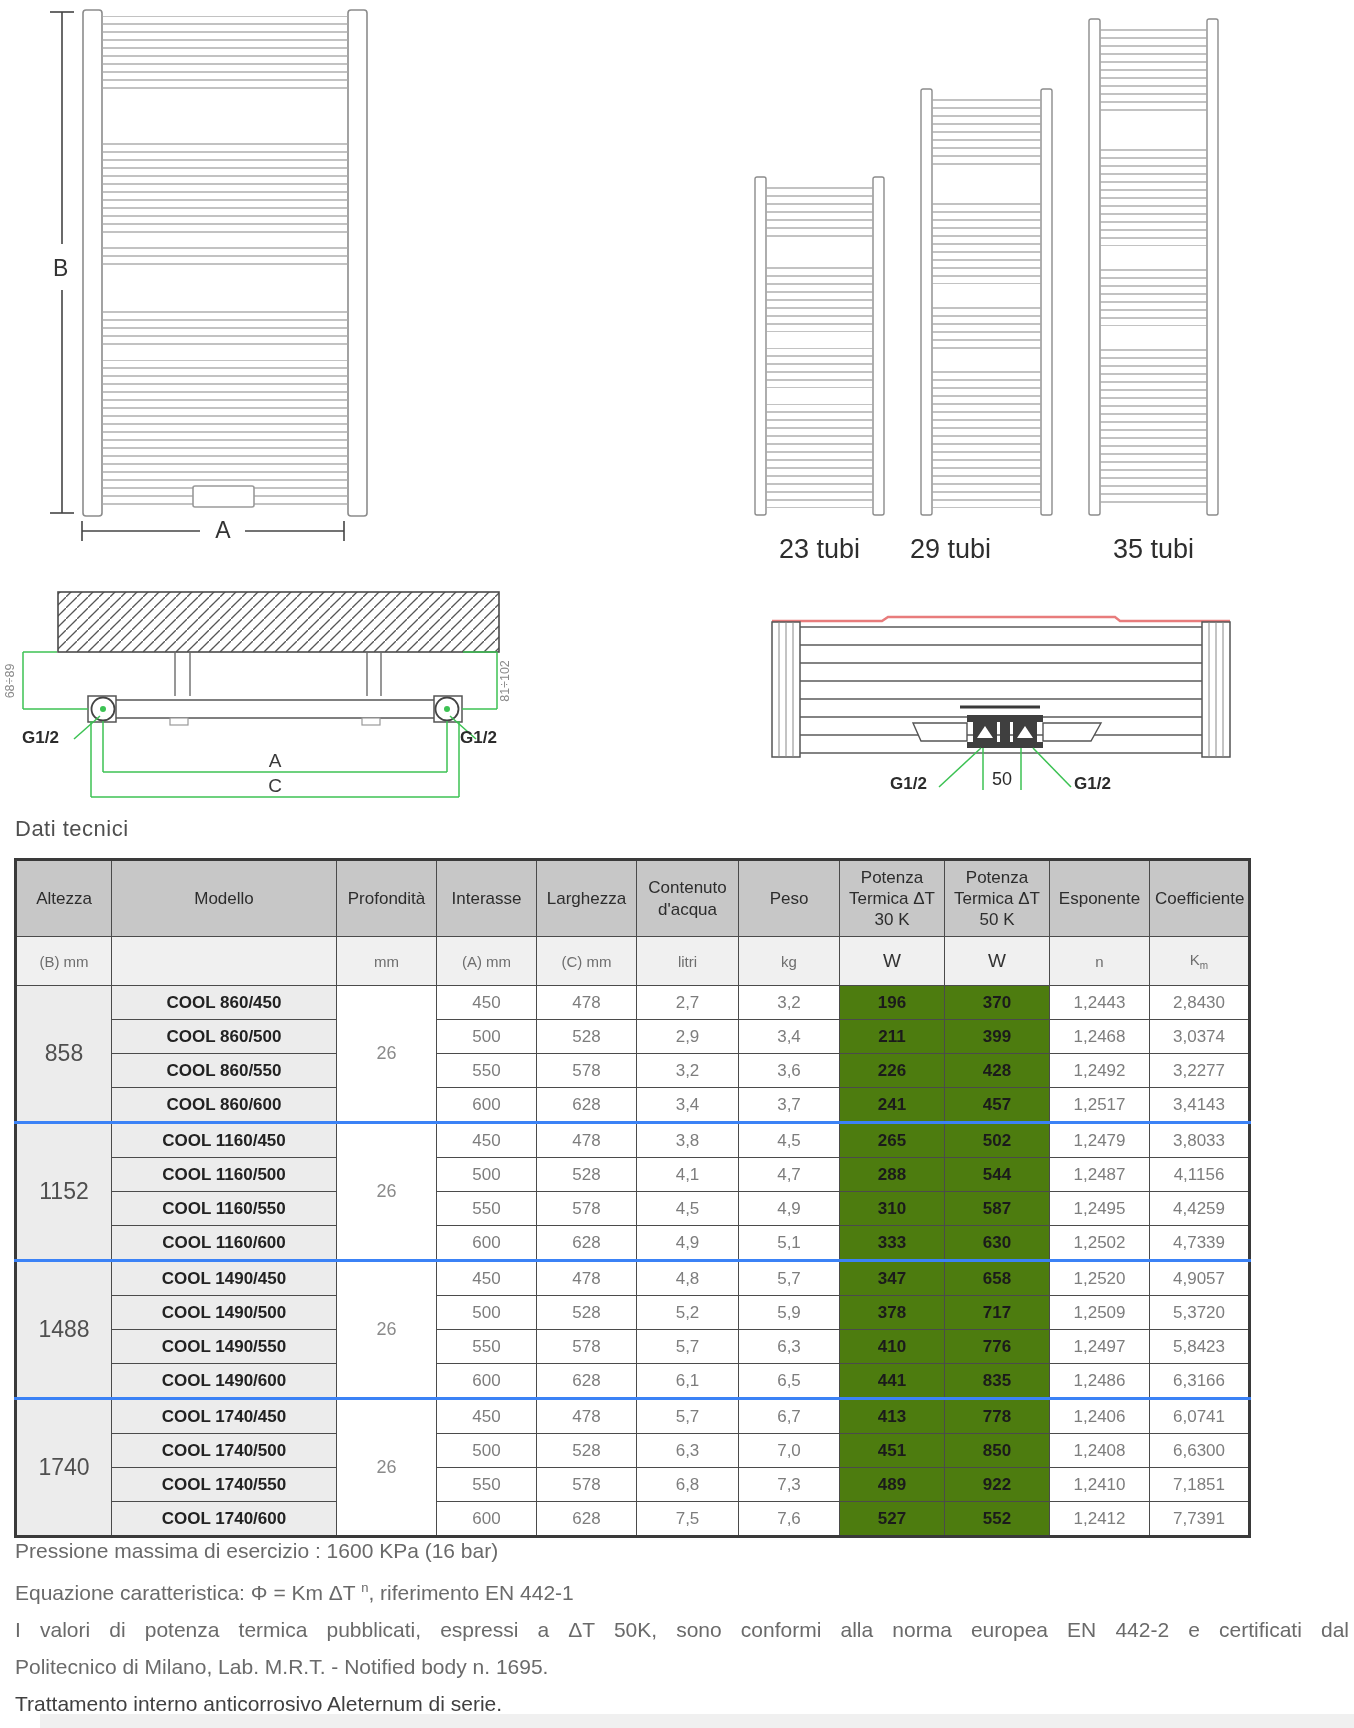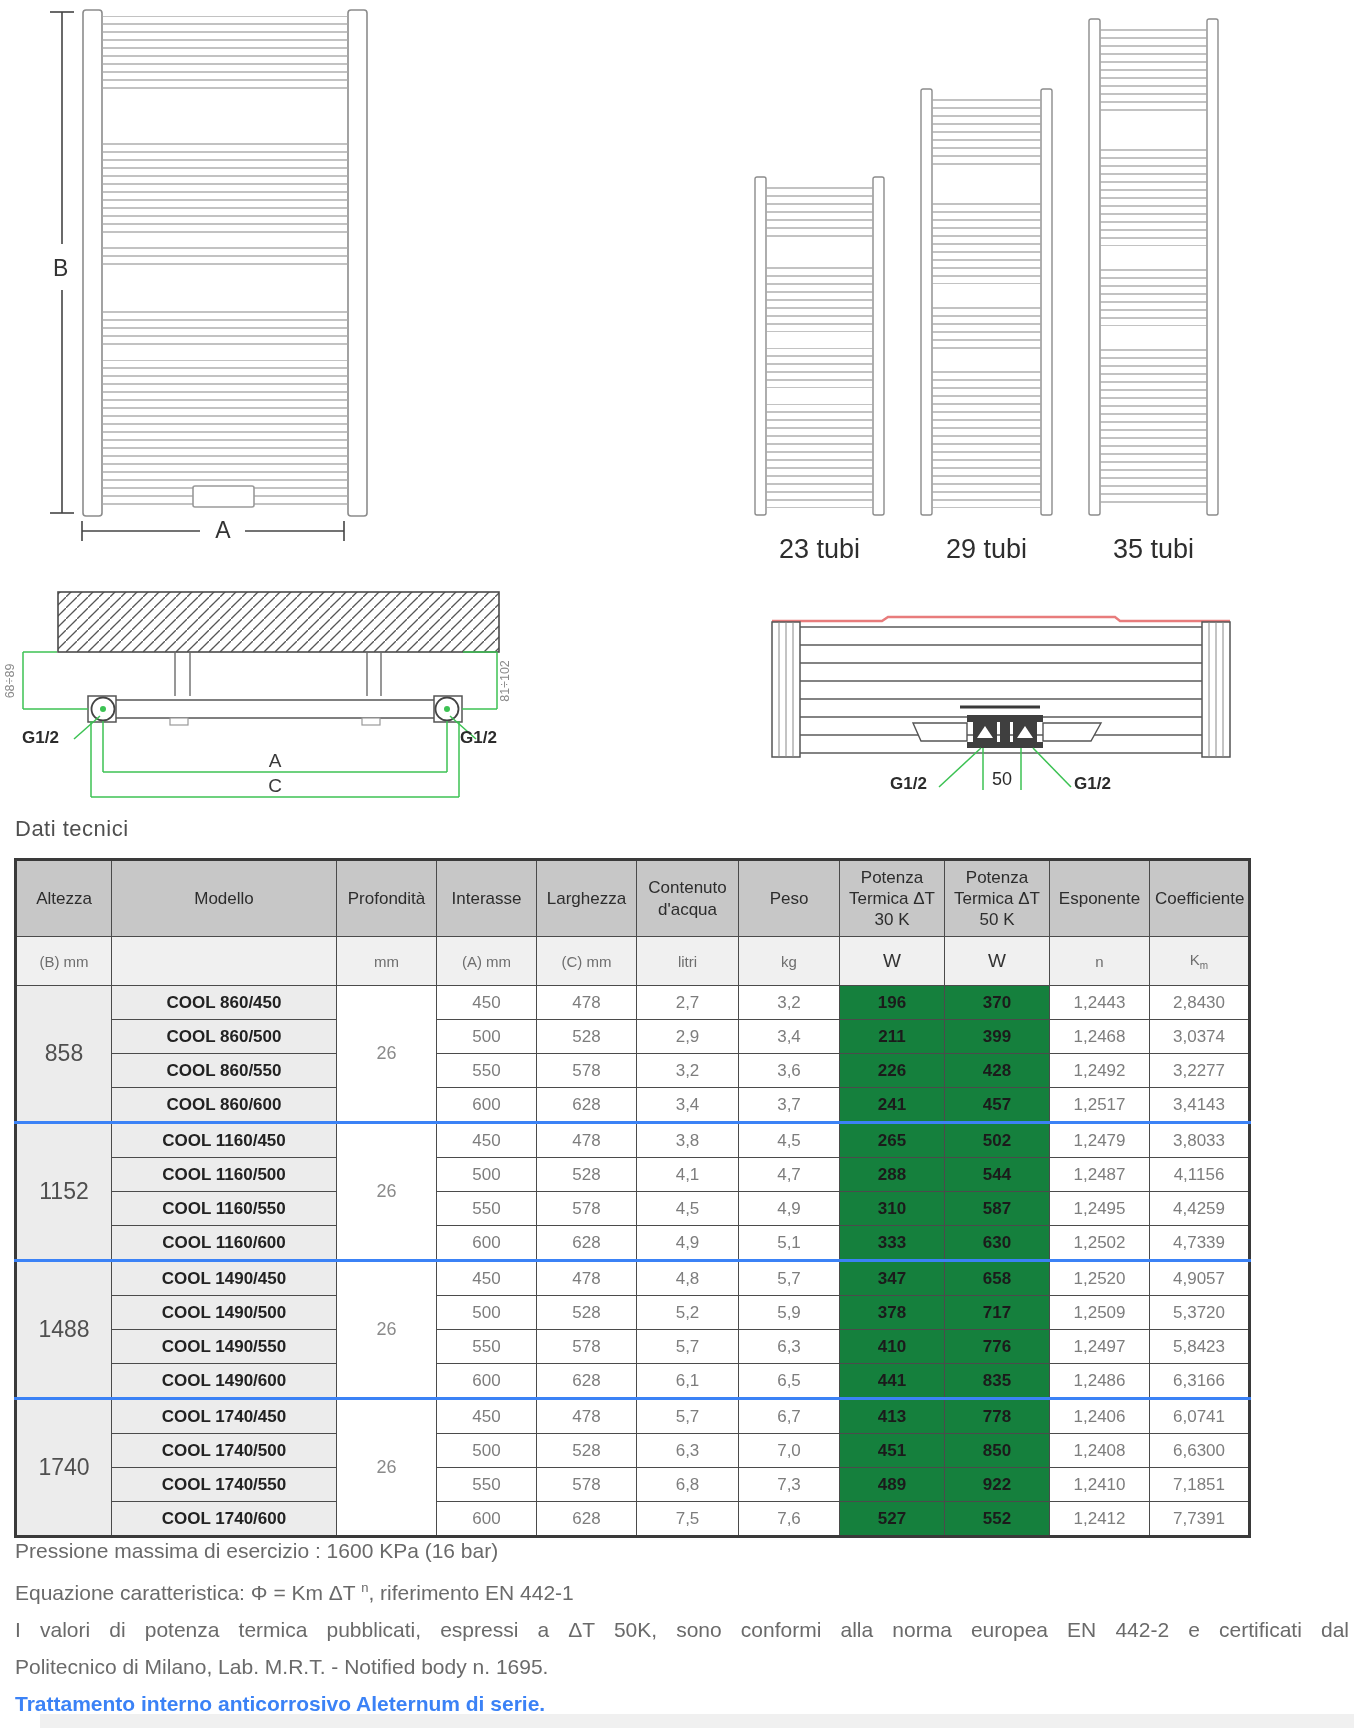--- a/index.html
+++ b/index.html
@@ -21,27 +21,27 @@
   table.data th,table.data td{border:1.5px solid #4b4b4b;text-align:center;vertical-align:middle;padding:0 5px;overflow:hidden;}
   th.h{height:75px;background:#c7c7c7;font-weight:normal;font-size:17px;color:#2d2d2d;line-height:1.25;}
   th.u{height:48px;background:#f0f0f0;font-weight:normal;font-size:15px;color:#6e6e6e;}
   th.u .wu{font-size:19px;color:#333;}
   th.u sub{font-size:10px;}
   tbody td{height:33px;font-size:17px;}
   td.alt{background:#ececec;font-size:23px;color:#4f4f4f;}
   td.mod{background:#ececec;font-weight:bold;color:#222;}
   td.prof{background:#fff;color:#8a8a8a;font-size:18px;}
   td.num{color:#7d7d7d;}
-  td.pw{background:#15803d;color:#1b1b1b;font-weight:bold;}
+  td.pw{background:#4d7c0f;color:#1b1b1b;font-weight:bold;}
   tr.gs td{border-top:3px solid #3b82f6;}
 
   
   #notes{position:absolute;left:15px;top:1532px;width:1334px;font-size:21px;color:#6a6a6a;line-height:37px;}
   #notes .just{text-align:justify;text-align-last:justify;}
-  #notes .bold{color:#3b82f6;font-weight:bold;}
+  #notes .bold{color:#404040;font-weight:normal;}
   #notes sup{font-size:13px;}
 
   #bottom-strip{position:absolute;left:40px;top:1714px;width:1314px;height:14px;background:#f0f0f0;}
 </style>
 </head>
 <body>
 
 <div id="page">
 
   <svg class="abs" style="left:40px;top:4px" width="340" height="548" viewBox="0 0 340 548">
@@ -101,21 +101,21 @@
   </svg>
   <svg class="abs" style="left:1087px;top:18px" width="133" height="498" viewBox="0 0 133 498">
     <rect x="2" y="1" width="11" height="496" rx="2" fill="#fff" stroke="#8c8c8c" stroke-width="1.4"></rect>
     <rect x="120" y="1" width="11" height="496" rx="2" fill="#fff" stroke="#8c8c8c" stroke-width="1.4"></rect>
     <rect x="13" y="8" width="107" height="88" fill="url(#rungs)"></rect>
     <rect x="13" y="130" width="107" height="98" fill="url(#rungs)"></rect>
     <rect x="13" y="246" width="107" height="62" fill="url(#rungs)"></rect>
     <rect x="13" y="326" width="107" height="164" fill="url(#rungs)"></rect>
   </svg>
   <div class="vlabel" style="left:757px">23 tubi</div>
-  <div class="vlabel" style="left:924px">29 tubi</div>
+  <div class="vlabel" style="left:888px">29 tubi</div>
   <div class="vlabel" style="left:1091px">35 tubi</div>
 
   <svg class="abs" style="left:0;top:586px" width="522" height="240" viewBox="0 0 522 240">
     <rect x="58" y="6" width="441" height="60" fill="url(#hatch)" stroke="#4a4a4a" stroke-width="1.6"></rect>
     <g stroke="#6b6b6b" stroke-width="1.4">
       <line x1="175" y1="66" x2="175" y2="110"></line>
         <line x1="190" y1="66" x2="190" y2="110"></line>
       <line x1="367" y1="66" x2="367" y2="110"></line>
         <line x1="381" y1="66" x2="381" y2="110"></line>
     </g>

